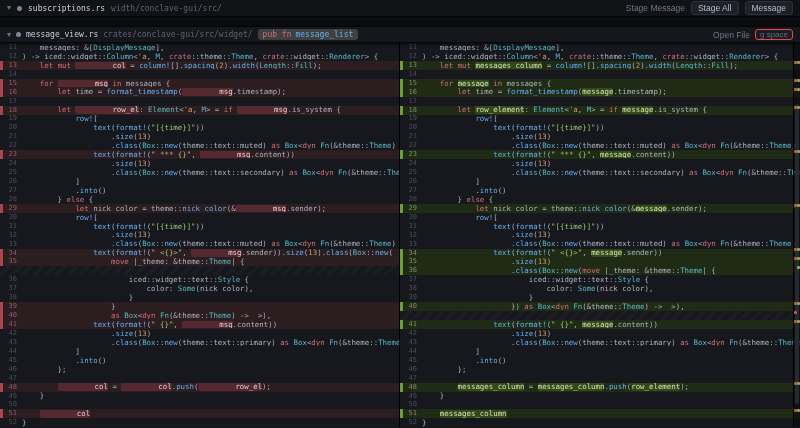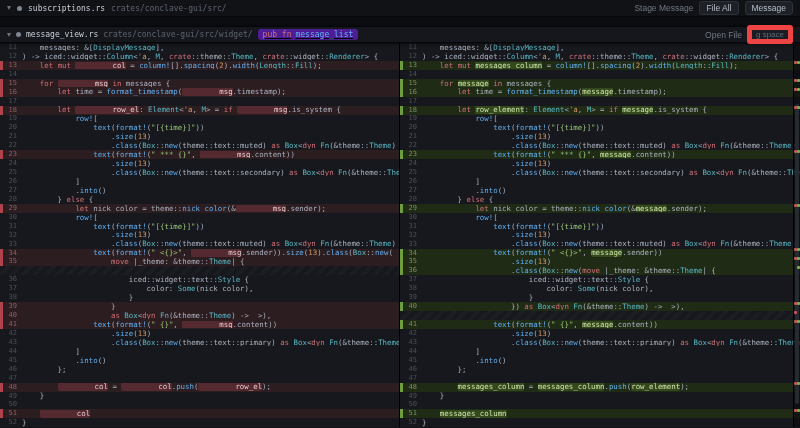--- a/index.html
+++ b/index.html
@@ -24,25 +24,25 @@
   .fpath{font:8px "DejaVu Sans Mono",monospace;color:#5d646f;white-space:nowrap;}
   .dimlabel{font:8.5px "Liberation Sans",sans-serif;color:#707885;white-space:nowrap;text-align:center;}
   .btn{font:8.5px "Liberation Sans",sans-serif;color:#b6bdc9;background:#1d2127;
     border:1px solid #2c313a;border-radius:3px;padding:1px 6px;white-space:nowrap;}
   .gapstrip{height:10px;background:#0b0c0f;border-bottom:1px solid #05060a;}
 
   .fileheader{height:16px;display:flex;align-items:center;gap:5px;padding:0 7px;
     background:#15171c;border-bottom:1px solid #05060a;box-shadow:0 1px 3px rgba(0,0,0,.65);
     position:relative;z-index:2;}
   .fh-spacer{flex:1;}
-  .crumb{font:8px "DejaVu Sans Mono",monospace;background:#4c1d95;border-radius:3px;
-    padding:1px 5px;display:flex;gap:4px;white-space:nowrap;text-decoration:underline;}
+  .crumb{font:8px "DejaVu Sans Mono",monospace;background:#404040;border-radius:3px;
+    padding:1px 5px;display:flex;gap:4px;white-space:nowrap;}
   .crumb .kwc{color:var(--kw);} .crumb .fnc2{color:var(--fnc);}
   .keyhint{font:8px "Liberation Sans",sans-serif;color:#636b78;background:#1a1d23;
-    border:5px solid #ef4444;border-radius:3px;padding:0 4px;white-space:nowrap;}
+    border:1px solid #ef4444;border-radius:3px;padding:0 4px;white-space:nowrap;}
 
   .diff{display:flex;height:384px;position:relative;background:var(--editor_bg);}
   .pane{width:50%;display:flex;flex-direction:column;overflow:hidden;background:var(--editor_bg);}
   .pane.left{border-right:1px solid #000;}
   .row{flex:1 1 0;min-height:0;display:flex;align-items:center;
     font-family:"DejaVu Sans Mono",monospace;font-size:7.4px;line-height:1;}
   .row .mark{width:3px;align-self:stretch;flex:none;}
   .row.del{background:var(--del_line_bg);} .row.del .mark{background:var(--del_accent);}
   .row.add{background:var(--add_line_bg);} .row.add .mark{background:var(--add_accent);}
   .row.fill{background:repeating-linear-gradient(-45deg,#1b1d22 0 4px,var(--editor_bg) 4px 8px);}
@@ -64,25 +64,25 @@
 </head>
 <body>
 
 <div class="app">
 
   <div class="toolbar">
     <div class="tleft">
       <span class="chev">▾</span>
       <span class="fdot"></span>
       <span class="fname">subscriptions.rs</span>
-      <span class="fpath">crates/conclave-gui/src/</span>
+      <span class="fpath">width/conclave-gui/src/</span>
     </div>
     <div class="tright">
       <span class="dimlabel">Stage Message</span>
-      <span class="btn">File All</span>
+      <span class="btn">Stage All</span>
       <span class="btn">Message</span>
     </div>
   </div>
 
   <div class="gapstrip"></div>
 
   <div class="fileheader">
     <span class="chev">▾</span>
     <span class="fdot"></span>
     <span class="fname">message_view.rs</span>

